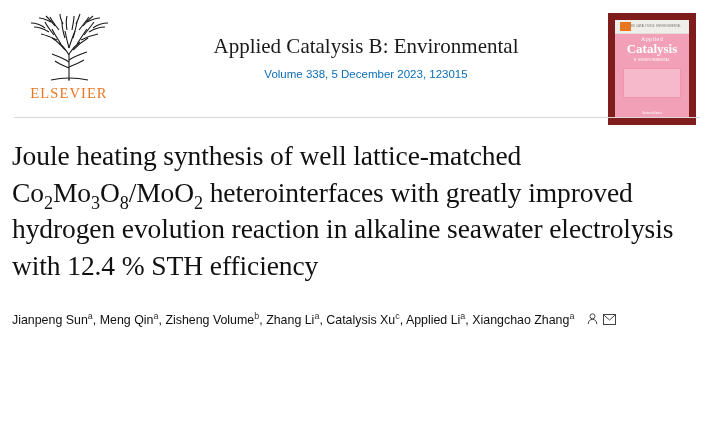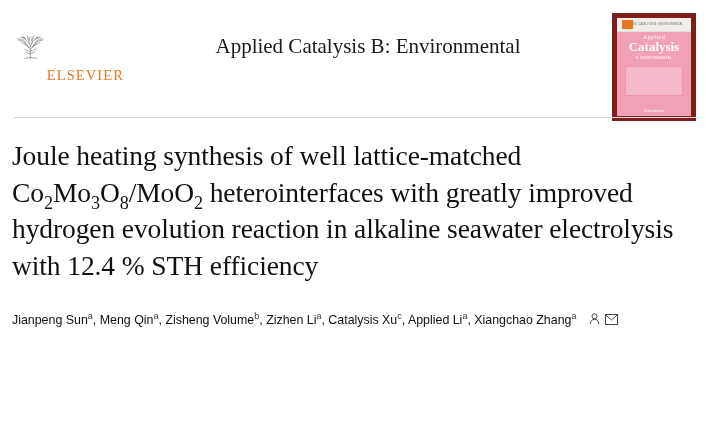--- a/index.html
+++ b/index.html
@@ -37,22 +37,22 @@
     top: 117px;
     height: 1px;
     background: #d9d9d9;
   }
 
   
   .elsevier-logo {
     width: 110px;
     flex: 0 0 110px;
     display: flex;
-    flex-direction: row;
-    align-items: flex-end;
+    flex-direction: column;
+    align-items: center;
     padding-top: 2px;
   }
   .elsevier-tree {
     width: 96px;
     height: 74px;
   }
   .elsevier-word {
     font-family: "Liberation Serif", serif;
     font-size: 14.5px;
     letter-spacing: 1.1px;
@@ -78,21 +78,21 @@
     color: #0b6db7;
   }
 
   
   .cover {
     flex: 0 0 74px;
     width: 74px;
     height: 98px;
     margin-top: 5px;
     margin-right: 4px;
-    border: 5px solid #7f1d1d;
+    border: 7px solid #7f1d1d;
     background: #ffffff;
     position: relative;
     overflow: hidden;
   }
   .cover-top {
     height: 13px;
     background: #f0eee9;
     border-bottom: 1px solid #e3e0da;
     font-size: 2.6px;
     color: #6a6a6a;
@@ -263,20 +263,21 @@
         <g fill="#1a1a1a">
           <circle cx="48" cy="70" r="0.8"></circle>
         </g>
         <path d="M30 70 Q48 66 67 70" stroke="#1a1a1a" stroke-width="1.1" fill="none"></path>
       </svg>
       <div class="elsevier-word">ELSEVIER</div>
     </div>
 
     <div class="journal-block">
       <div class="journal-title">Applied Catalysis B: Environmental</div>
+      <div class="journal-meta">Volume 338, 5 December 2023, 123015</div>
     </div>
 
     <div class="cover">
       <div class="cover-top">APPLIED CATALYSIS B: ENVIRONMENTAL</div>
       <div class="cover-mid"></div>
       <div class="cover-orange"></div>
       <div class="cover-brand">
         <small>Applied</small>
         <span>Catalysis</span>
       </div>
@@ -290,21 +291,21 @@
 
   <div class="article">
     <h1 class="article-title">
       <span>Joule heating synthesis of well lattice-matched Co</span><sub>2</sub><span>Mo</span><sub>3</sub><span>O</span><sub>8</sub><span>/MoO</span><sub>2</sub><span> heterointerfaces with greatly improved hydrogen evolution reaction in alkaline seawater electrolysis with 12.4 % STH efficiency</span>
     </h1>
 
     <div class="authors">
       <span><span class="author">Jianpeng Sun</span><span class="aff">a</span><span class="sep">,</span></span>
       <span><span class="author">Meng Qin</span><span class="aff">a</span><span class="sep">,</span></span>
       <span><span class="author">Zisheng Volume</span><span class="aff">b</span><span class="sep">,</span></span>
-      <span><span class="author">Zizhen Li</span><span class="aff">a</span><span class="sep">,</span></span>
+      <span><span class="author">Zhang Li</span><span class="aff">a</span><span class="sep">,</span></span>
       <span><span class="author">Catalysis Xu</span><span class="aff">c</span><span class="sep">,</span></span>
       <span><span class="author">Applied Li</span><span class="aff">a</span><span class="sep">,</span></span>
       <span><span class="author">Xiangchao Zhang</span><span class="aff">a</span></span><span class="author-icons"><span class="icon-btn"><svg width="11" height="12" viewBox="0 0 11 12">
               <circle cx="5.5" cy="3.3" r="2.5" fill="none" stroke="#444" stroke-width="1"></circle>
               <path d="M1.2 11 C1.2 7.8 3.2 6.4 5.5 6.4 C7.8 6.4 9.8 7.8 9.8 11" fill="none" stroke="#444" stroke-width="1"></path>
             </svg></span><span class="icon-btn"><svg width="13" height="11" viewBox="0 0 13 11">
               <rect x="0.5" y="0.5" width="12" height="10" fill="none" stroke="#444" stroke-width="1"></rect>
               <path d="M0.7 0.9 L6.5 6 L12.3 0.9" fill="none" stroke="#444" stroke-width="1"></path>
             </svg></span></span>
     </div>

